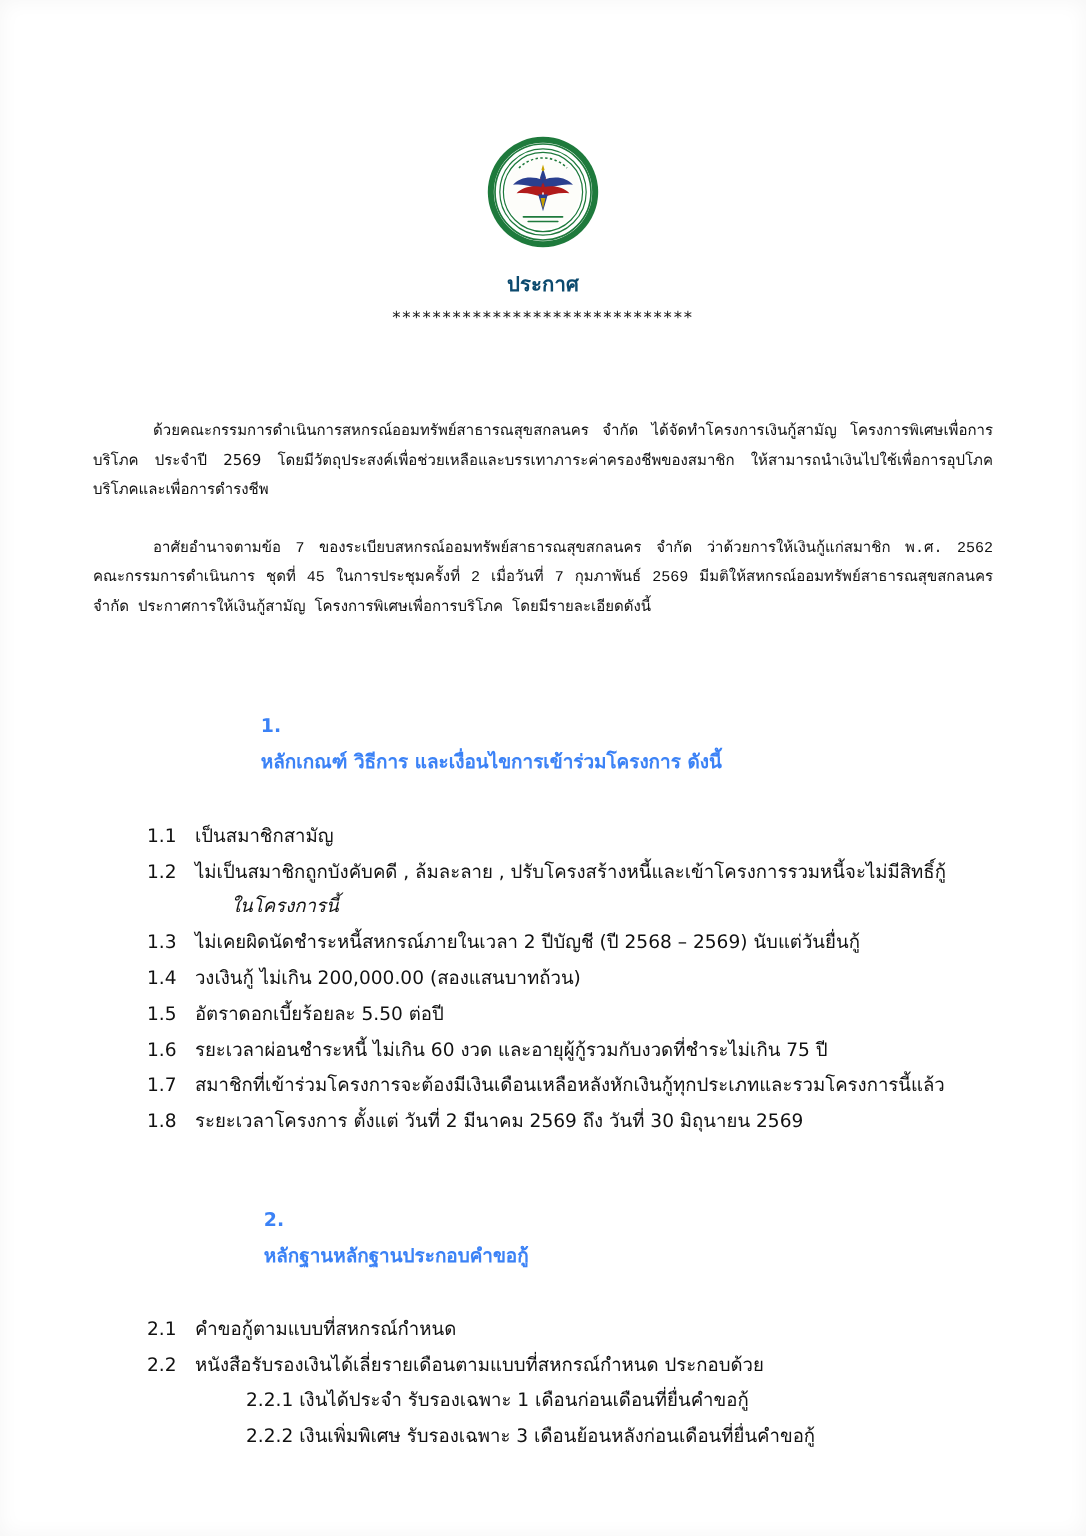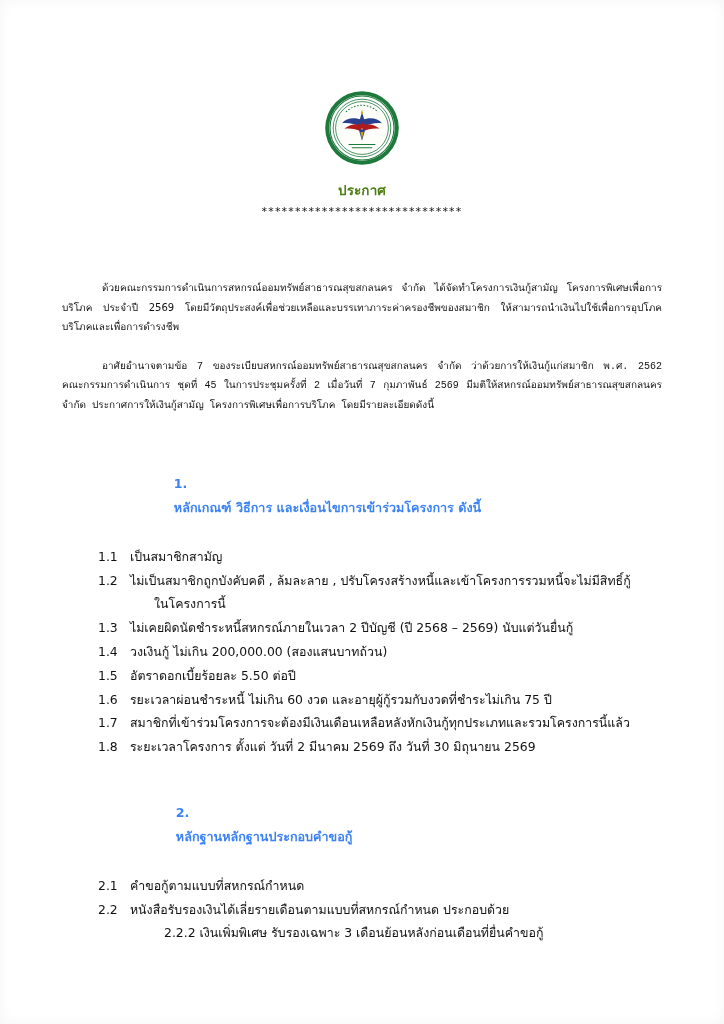--- a/index.html
+++ b/index.html
@@ -49,21 +49,21 @@
   .heading-block {
     position: absolute;
     top: 180px;
     left: 0;
     width: 600px;
     text-align: center;
   }
   .h-line {
     font-weight: bold;
     font-size: 13.5px;
-    color: #4d7c0f;
+    color: #0c4a6e;
     line-height: 1.62;
     letter-spacing: 0.1px;
   }
   .h-line.small { font-size: 13px; }
   .stars {
     font-size: 11px;
     letter-spacing: 1.2px;
     color: #111;
     margin-top: 3px;
   }
@@ -109,20 +109,21 @@
     color: #111;
     line-height: 1.92;
     padding-left: 92px;
     text-indent: -28px;
   }
   .item .num { display: inline-block; min-width: 0; }
   .item .txt { }
   .item.cont {
     padding-left: 92px;
     text-indent: 0;
+    font-style: italic;
   }
   .subitem {
     font-size: 12.4px;
     color: #111;
     line-height: 1.92;
     padding-left: 140px;
     text-indent: -38px;
   }
   .sec2 .sec-title { padding-left: 70px; text-indent: -34px; }
 </style>
@@ -241,20 +242,24 @@
         <div class="items">
           <div class="item">
             <span class="num">2.1</span>
             <span class="txt">คำขอกู้ตามแบบที่สหกรณ์กำหนด</span>
           </div>
           <div class="item">
             <span class="num">2.2</span>
             <span class="txt">หนังสือรับรองเงินได้เลี่ยรายเดือนตามแบบที่สหกรณ์กำหนด  ประกอบด้วย</span>
           </div>
           <div class="subitem">
+            <span class="num">2.2.1</span>
+            <span class="txt">เงินได้ประจำ   รับรองเฉพาะ  1   เดือนก่อนเดือนที่ยื่นคำขอกู้</span>
+          </div>
+          <div class="subitem">
             <span class="num">2.2.2</span>
             <span class="txt">เงินเพิ่มพิเศษ   รับรองเฉพาะ 3   เดือนย้อนหลังก่อนเดือนที่ยื่นคำขอกู้</span>
           </div>
         </div>
       </div>
 
     </div>
   </div>
 </div>
 

